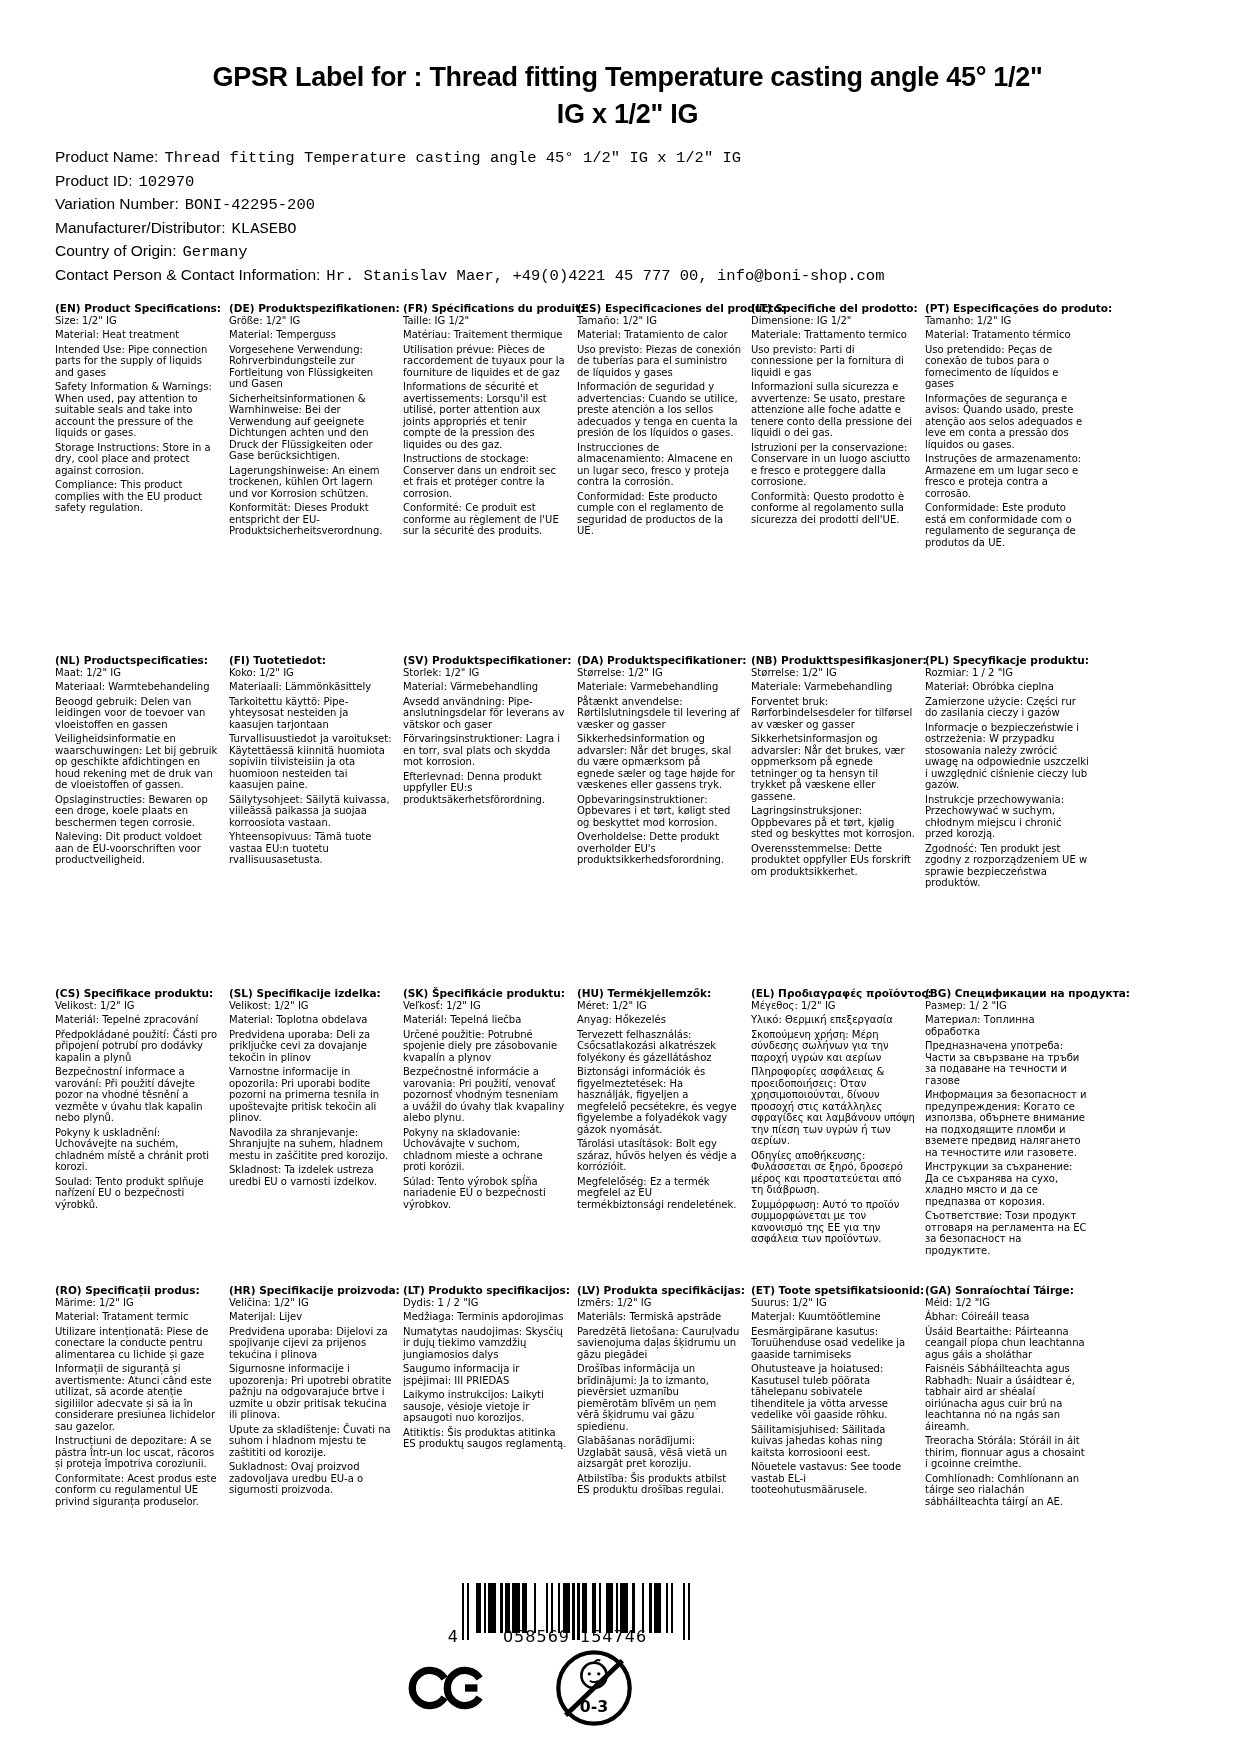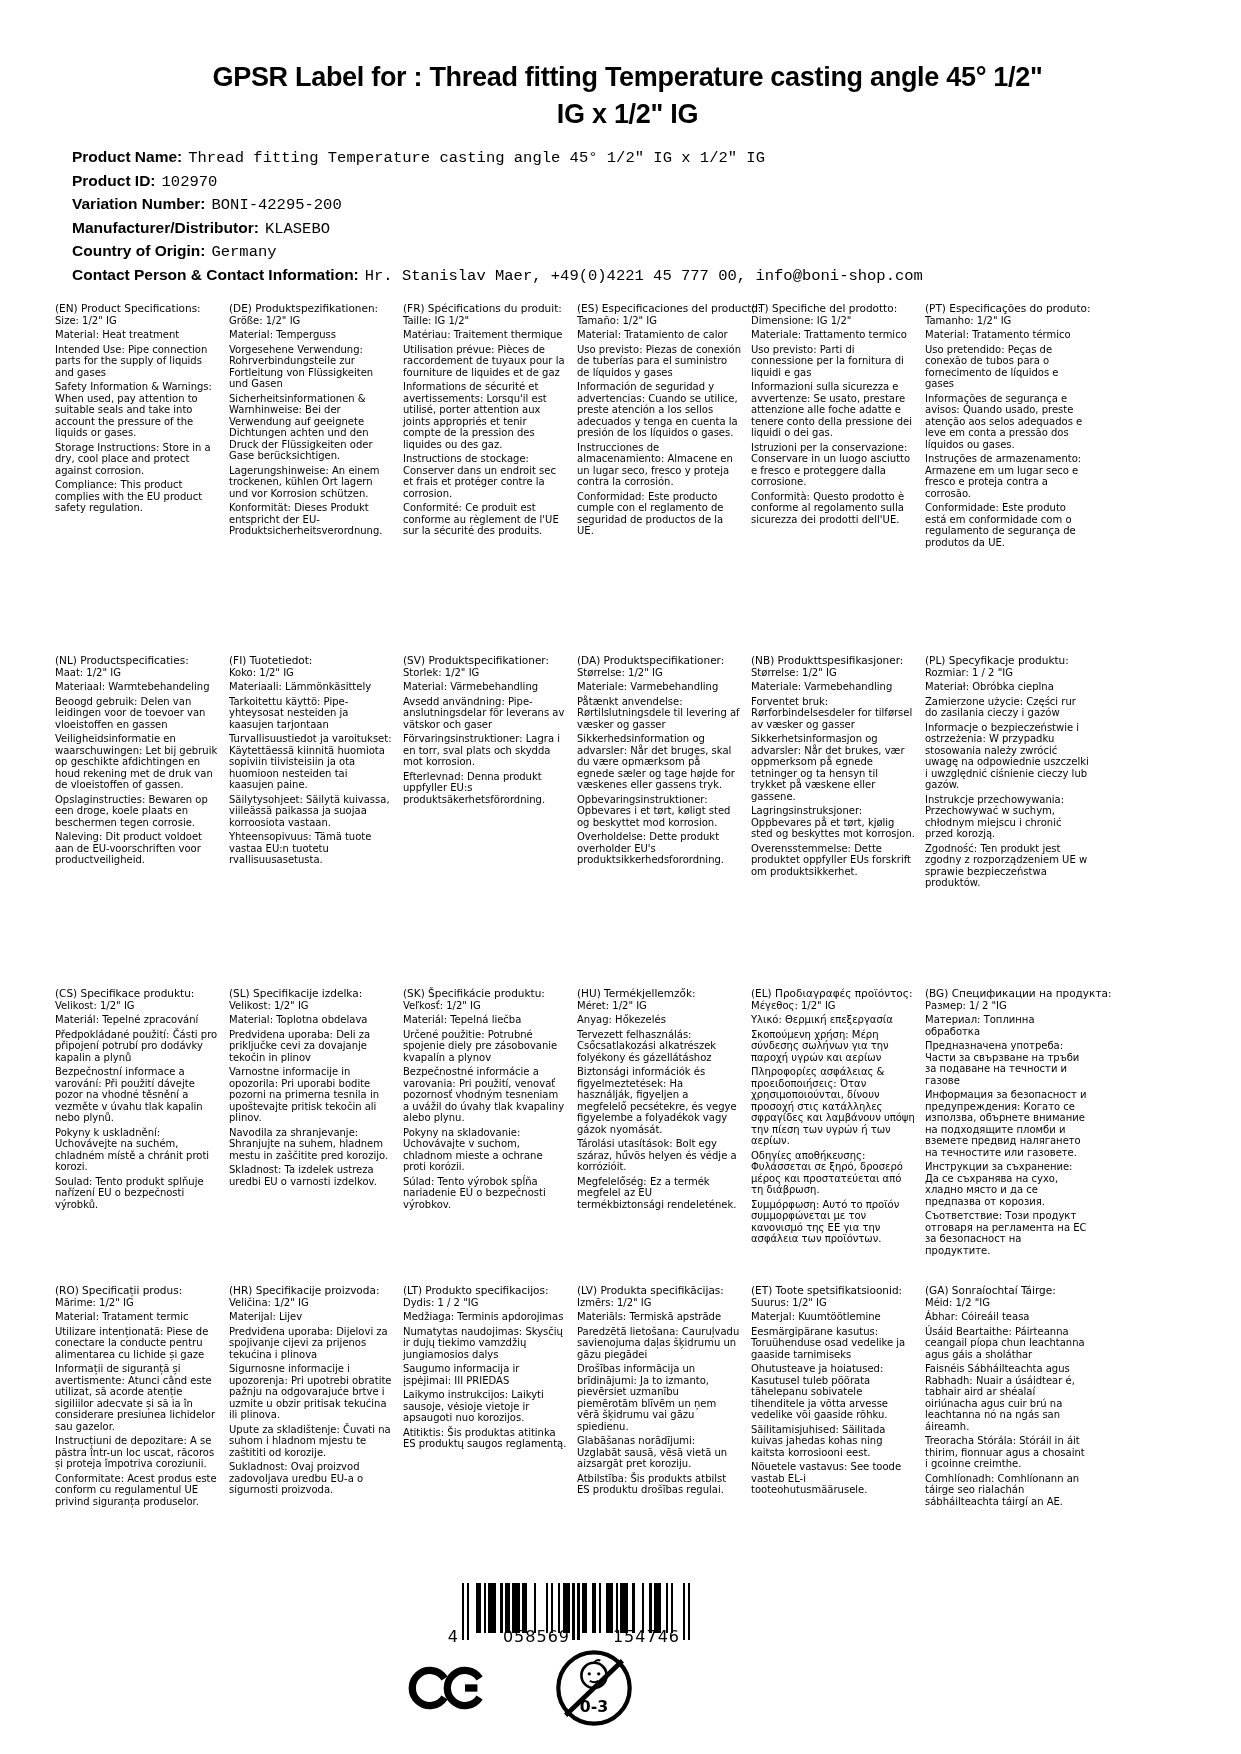--- a/index.html
+++ b/index.html
@@ -2,34 +2,34 @@
 <html><head>
 <meta charset="utf-8">
 <style>
   html,body{margin:0;padding:0;background:#888;}
   .page{position:relative;width:1241px;height:1754px;margin:0 auto;background:#fff;color:#000;
         font-family:"DejaVu Sans",sans-serif;overflow:hidden;}
   .title{position:absolute;top:52px;left:0;width:100%;margin:7px;text-align:center;
          font-family:"Liberation Sans",sans-serif;font-weight:bold;font-size:27px;line-height:37px;letter-spacing:-0.3px;}
   .product-info{position:absolute;top:146px;left:55px;width:1100px;
                 font-family:"Liberation Sans",sans-serif;font-size:15.5px;line-height:21.5px;}
-  .pi-label{font-weight:bold;margin-left:17px;}
+  .pi-label{font-weight:normal;}
   .pi-value{margin-left:6px;font-family:Liberation Mono, monospace;}
   .spec-grid{position:absolute;top:303px;left:55px;width:1034px;display:grid;
              grid-template-columns:repeat(6,164px);column-gap:10px;
              grid-template-rows:352px 333px 297px 290px;}
   .spec-cell{font-size:10px;line-height:11.5px;overflow:visible;}
-  .spec-header{font-weight:normal;font-size:10.5px;white-space:nowrap;margin:0;}
+  .spec-header{font-weight:bold;font-size:10.5px;white-space:nowrap;margin:0;}
   .spec-item{margin:0 0 3px 0;}
   .barcode{position:absolute;left:440px;top:1583px;width:260px;height:75px;}
   .barcode svg{position:absolute;left:22px;top:0;width:228px;height:57px;}
   .bc-digit{position:absolute;top:44px;font-size:16px;font-family:"DejaVu Sans",sans-serif;}
   .bc-prefix{left:0;width:18px;text-align:right;}
   .bc-left{left:30px;width:100px;text-align:right;letter-spacing:1px;}
-  .bc-right{left:140px;width:100px;text-align:right;letter-spacing:1px;}
+  .bc-right{left:140px;width:100px;text-align:left;letter-spacing:1px;}
   .ce-mark{position:absolute;left:408px;top:1658px;width:76px;height:60px;}
   .age-mark{position:absolute;left:552px;top:1645px;width:84px;height:86px;}
 </style>
 </head>
 <body>
 
 <div class="page">
 
   <h1 class="title"><span>GPSR Label for : Thread fitting Temperature casting angle 45° 1/2"</span><br><span>IG x 1/2" IG</span></h1>
 

